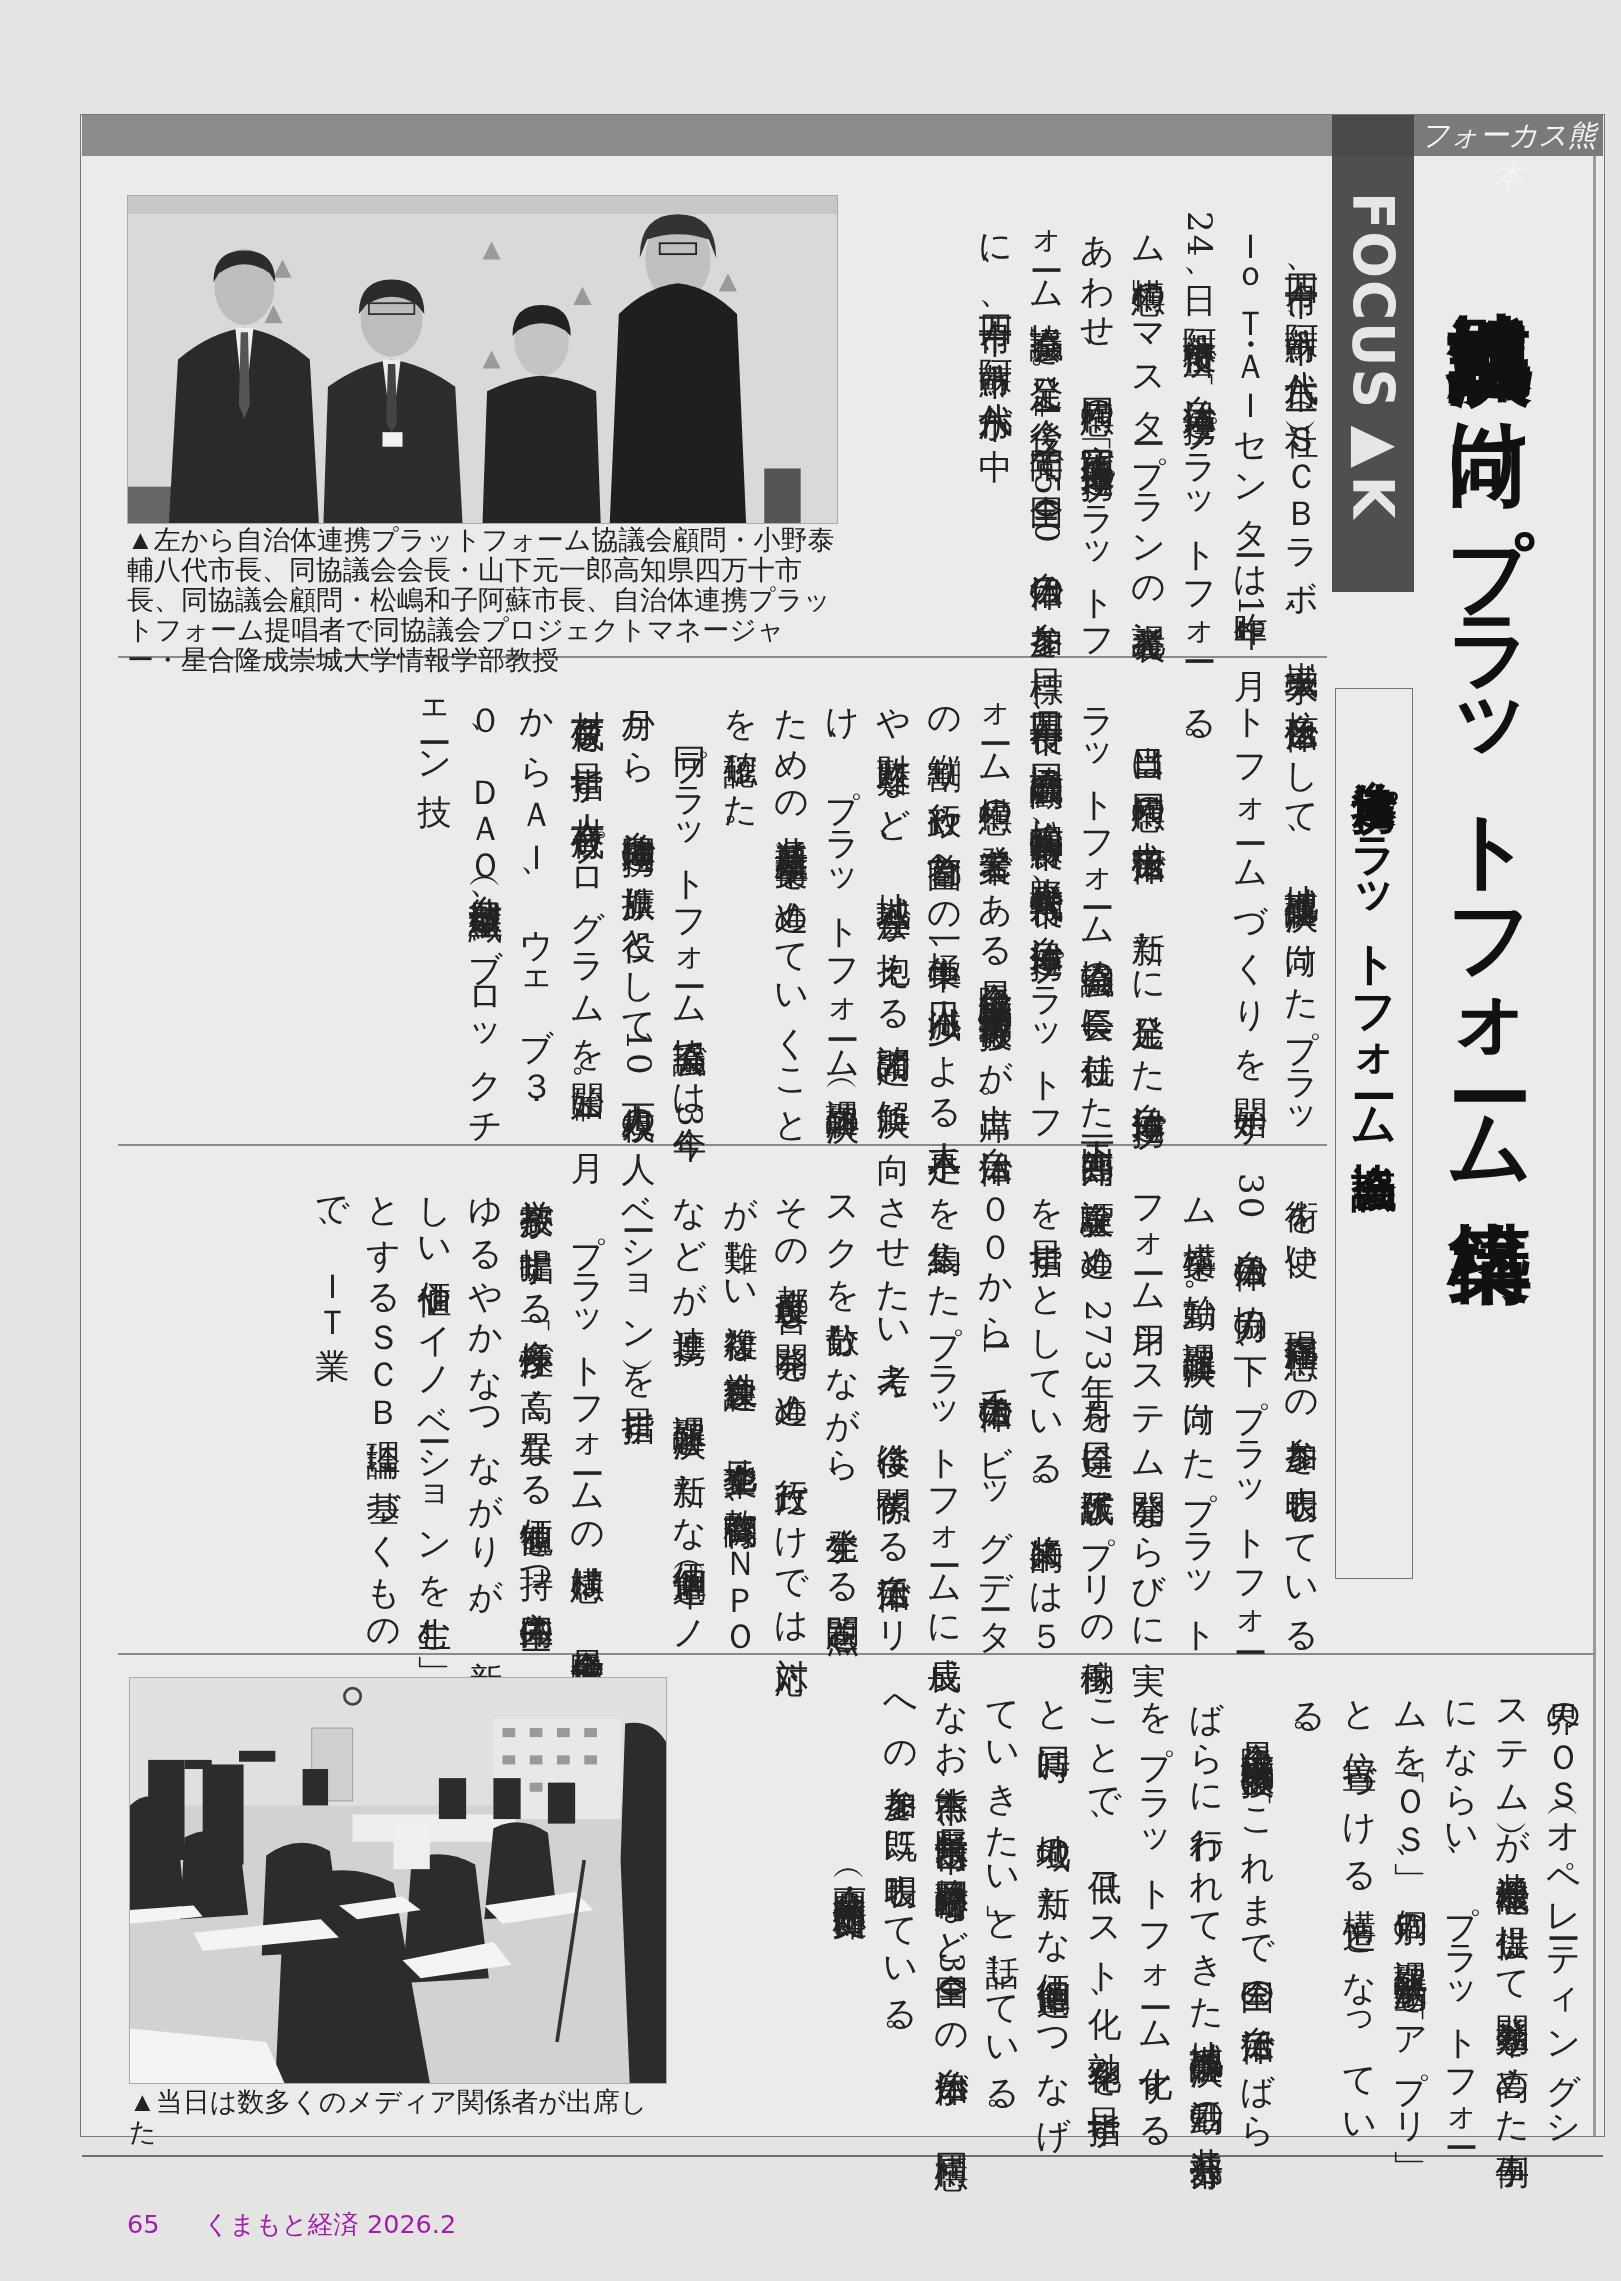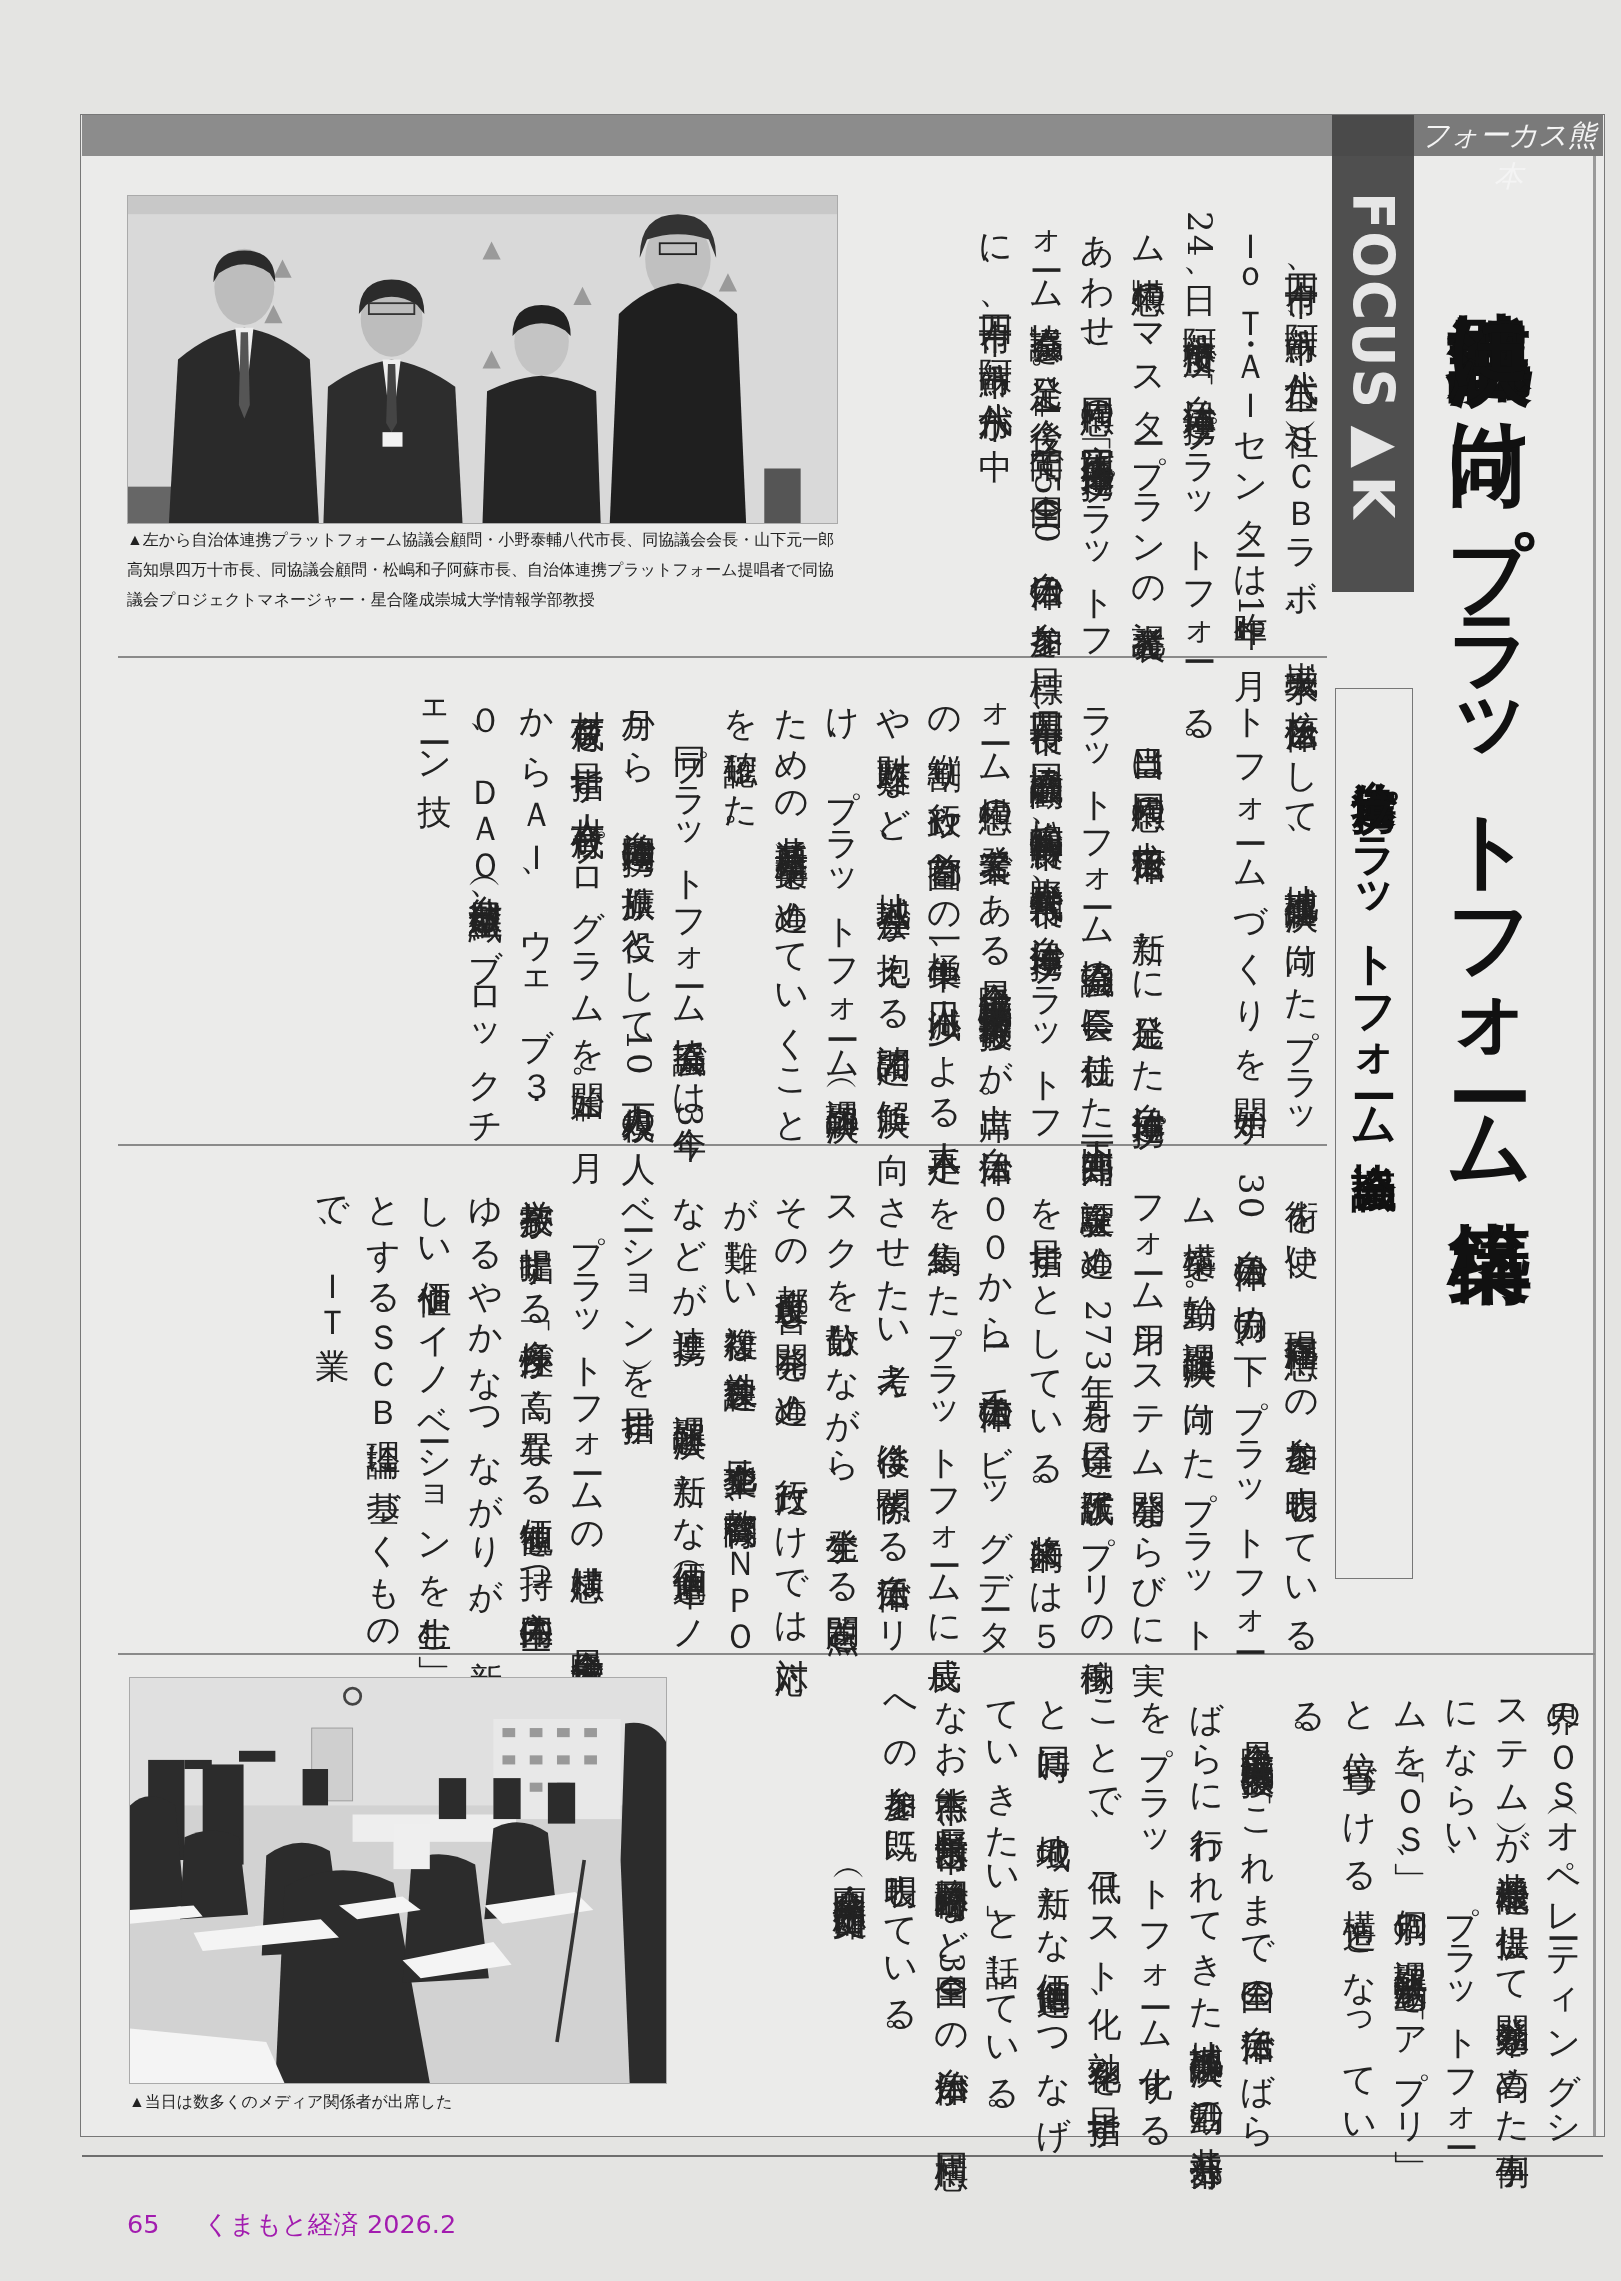--- a/index.html
+++ b/index.html
@@ -57,21 +57,21 @@
     text-align:justify; color:#222;
   }
 
   .photo {
     background:#cfcfcf; overflow:hidden; border:0.9px solid #aaa;
   }
   .photo svg { display:block; width:100%; height:100%; }
 
   .caption {
     font-family:Liberation Serif, serif;
-    font-size:16px; line-height:30px; color:#222;
+    font-size:27px; line-height:30px; color:#222;
   }
 
   .footer {
     font-family:"DejaVu Sans","Liberation Sans",sans-serif;
     font-size:25.5px; color:#a21caf;
   }
   .footer .num { margin-right:44px; }
 </style>
 </head>
 <body>

